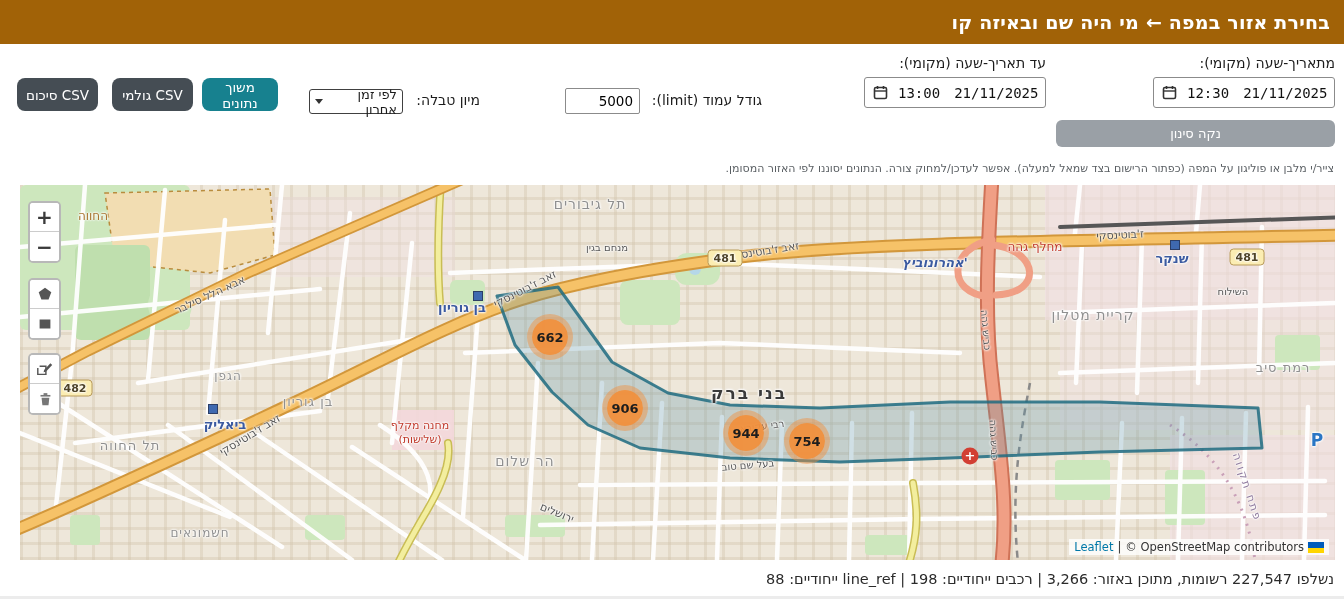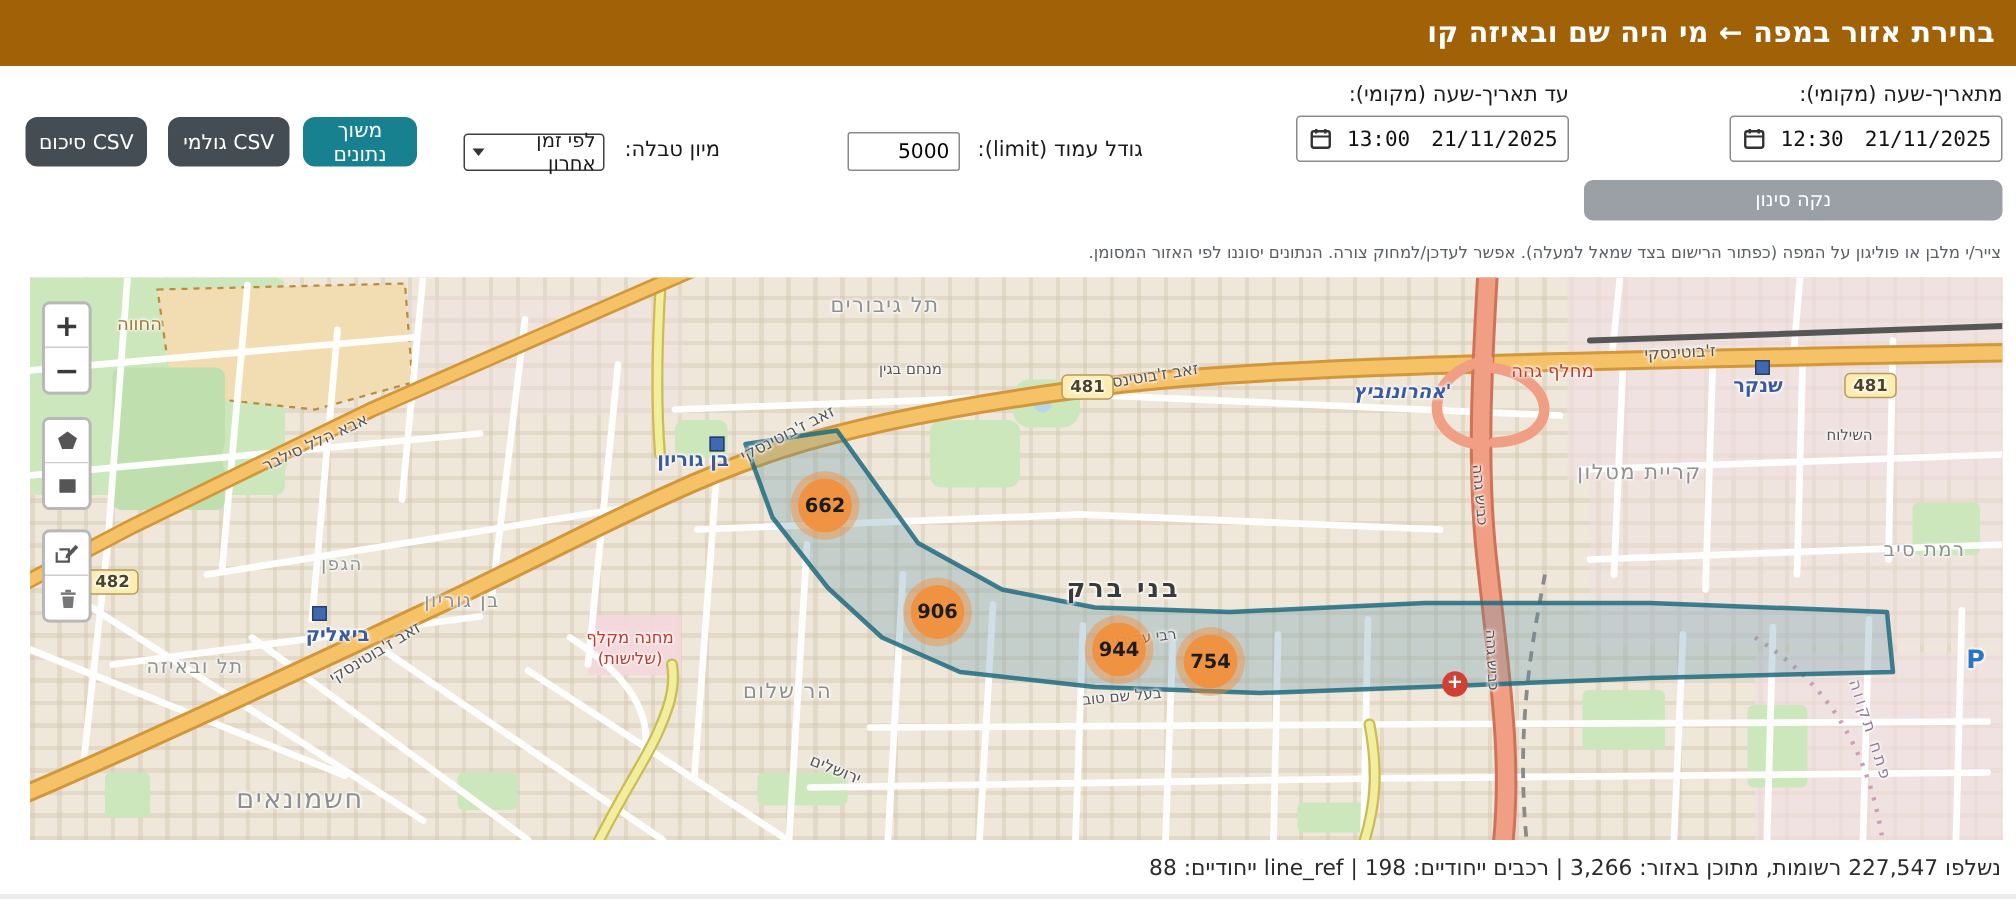--- a/index.html
+++ b/index.html
@@ -240,23 +240,23 @@
       <path d="M 974,60 C 1018,66 1024,108 976,110" stroke="#f09f85" stroke-width="7"></path>
     </g>
 
     <polygon points="477,111 538,102 592,177 648,208 710,220 800,223 930,217 1080,217 1238,223 1242,263 1080,267 930,273 820,277 710,273 620,263 568,240 532,207 495,160" fill="#5b93a8" fill-opacity="0.28" stroke="#1f6b80" stroke-width="3" stroke-opacity="0.85" stroke-linejoin="round"></polygon>
   </svg>
 
   <div id="map-labels">
       <span class="mlabel area" style="left: 570px; top: 19px; font-size: 14px; transform: translate(-50%, -50%);">תל גיבורים</span>
       <span class="mlabel city" style="left: 693px; top: 208px; font-size: 17px; transform: translate(-50%, -50%); margin-left: 36px;">בני ברק</span>
       <span class="mlabel area" style="left: 505px; top: 276px; font-size: 14px; transform: translate(-50%, -50%);">הר שלום</span>
-      <span class="mlabel area" style="left: 110px; top: 260px; font-size: 13px; transform: translate(-50%, -50%);">תל ובאיזה</span>
+      <span class="mlabel area" style="left: 110px; top: 260px; font-size: 13px; transform: translate(-50%, -50%);">תל החווה</span>
       <span class="mlabel area" style="left: 288px; top: 216px; font-size: 13px; transform: translate(-50%, -50%);">בן גוריון</span>
-      <span class="mlabel area" style="left: 180px; top: 348px; font-size: 18px; transform: translate(-50%, -50%);">חשמונאים</span>
+      <span class="mlabel area" style="left: 180px; top: 348px; font-size: 12px; transform: translate(-50%, -50%);">חשמונאים</span>
       <span class="mlabel area" style="left: 208px; top: 159px; font-size: 12px; transform: translate(-50%, -50%); margin-top: 32px;">הגפן</span>
       <span class="mlabel area" style="left: 1073px; top: 130px; font-size: 14px; transform: translate(-50%, -50%);">קריית מטלון</span>
       <span class="mlabel area" style="left: 1263px; top: 182px; font-size: 13px; transform: translate(-50%, -50%);">רמת סיב</span>
       <span class="mlabel brown" style="left: 73px; top: 31px; font-size: 12px; transform: translate(-50%, -50%);">החווה</span>
       <span class="mlabel town" style="left: 205px; top: 239px; font-size: 13px; transform: translate(-50%, -50%);">ביאליק</span>
       <span class="mlabel town" style="left: 442px; top: 122px; font-size: 13px; transform: translate(-50%, -50%);">בן גוריון</span>
       <span class="mlabel town" style="left: 915px; top: 77px; font-size: 13px; transform: translate(-50%, -50%); font-style: italic;">אהרונוביץ'</span>
       <span class="mlabel town" style="left: 1152px; top: 73px; font-size: 13px; transform: translate(-50%, -50%);">שנקר</span>
       <span class="mlabel red" style="left: 1015px; top: 62px; font-size: 12px; transform: translate(-50%, -50%);">מחלף גהה</span>
       <span class="mlabel red" style="left: 400px; top: 240px; font-size: 11px; transform: translate(-50%, -50%);">מחנה מקלף</span>
@@ -316,16 +316,22 @@
     </div>
     <div class="lf-btn">
       <svg width="18" height="18" viewBox="0 0 20 20">
           <rect x="5" y="5.5" width="11" height="1.8" fill="#777"></rect>
           <rect x="8.4" y="3.5" width="4.2" height="2" fill="#777"></rect>
           <path d="M6.2 8.5 h8.6 l-0.9 8.5 h-6.8 z" fill="#777"></path>
         </svg>
     </div>
   </div>
 
+  <div class="attribution">
+    <span class="lf-link">Leaflet</span>
+    <span>|</span>
+    <span>© OpenStreetMap contributors</span>
+    <span class="flag"></span>
+  </div>
 </div>
 
 <div class="status-line">נשלפו 227,547 רשומות, מתוכן באזור: 3,266 | רכבים ייחודיים: 198 | line_ref ייחודיים: 88</div>
 <div class="bottom-strip"></div>
 
 </body></html>

